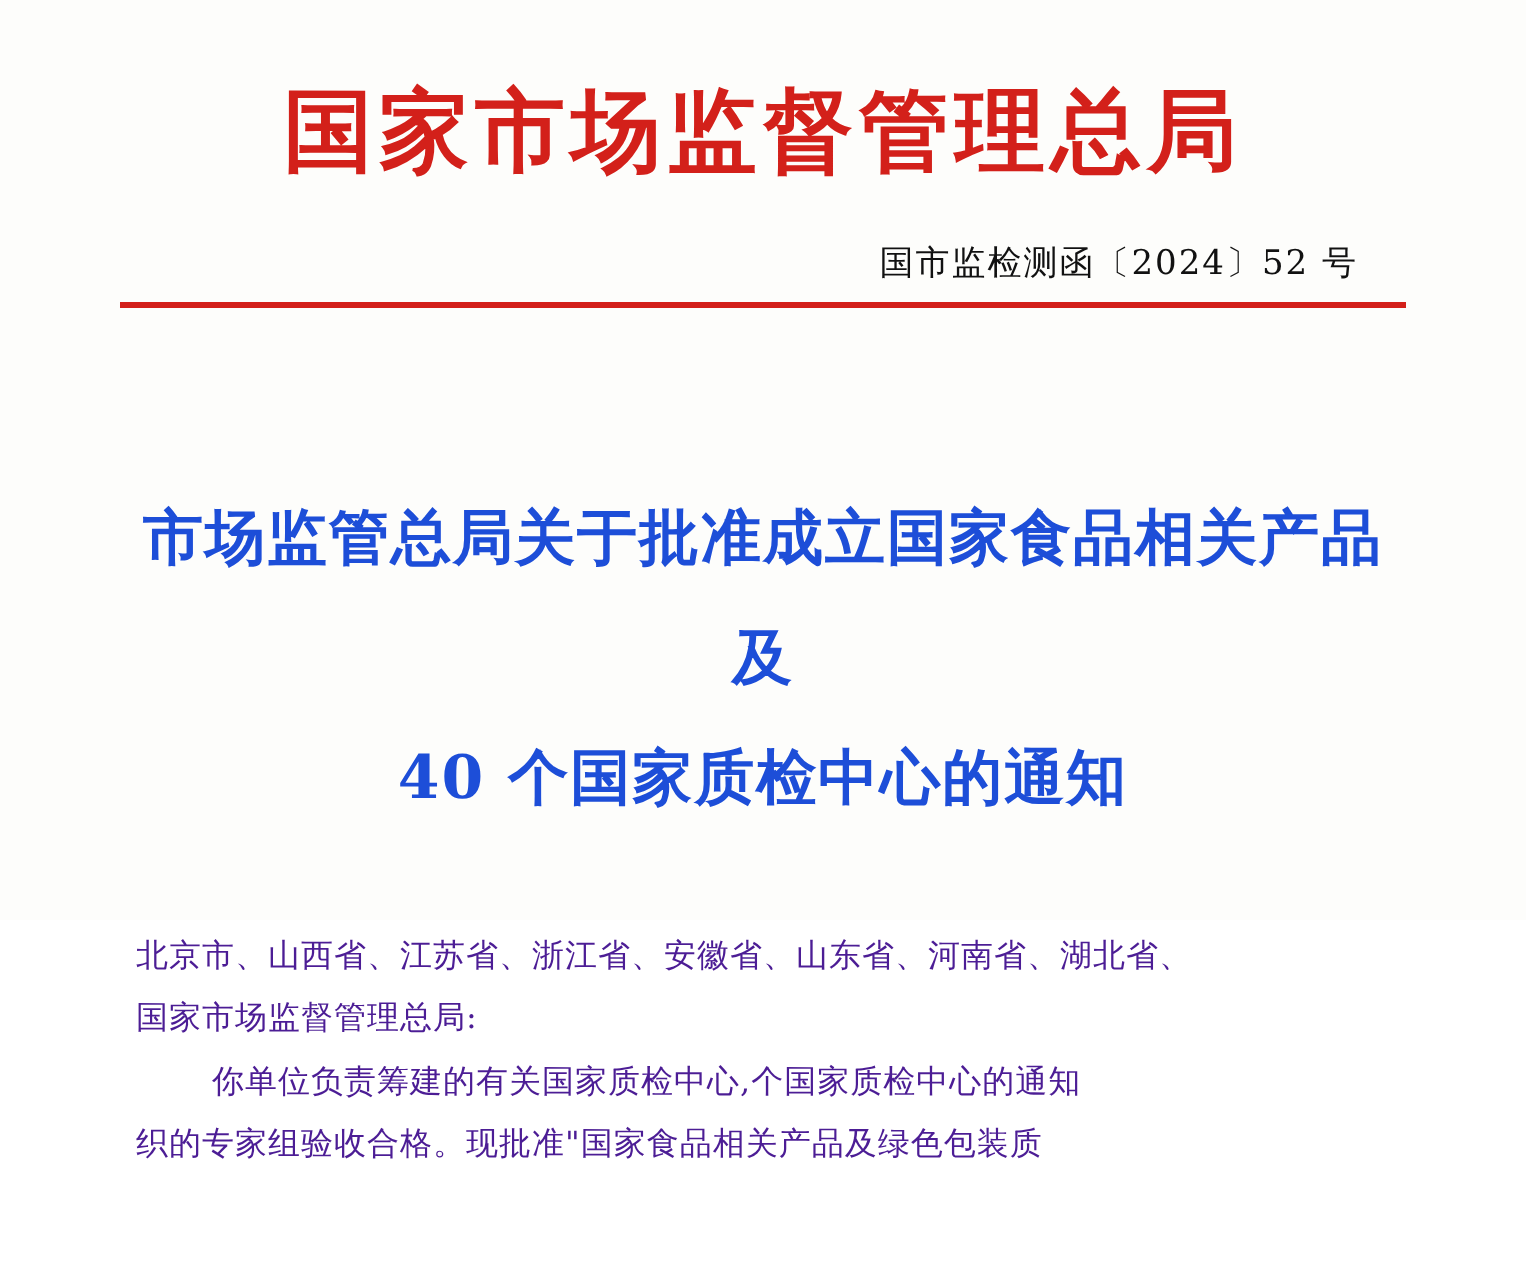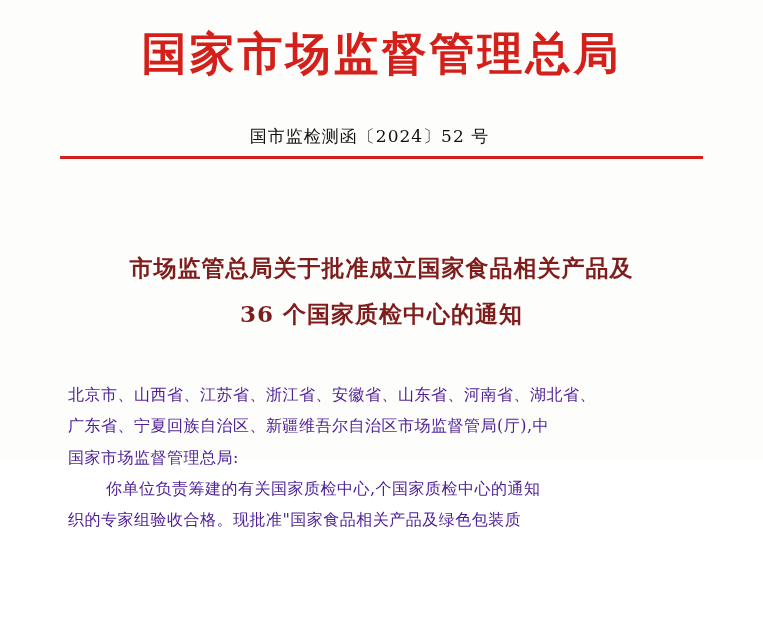--- a/index.html
+++ b/index.html
@@ -12,60 +12,60 @@
     background: #ffffff;
     font-family: "DejaVu Serif", "Liberation Serif", serif;
     overflow: hidden;
   }
   .page {
     position: relative;
     width: 763px;
     height: 460px;
     background: #fdfdfb;
     box-sizing: border-box;
-    padding: 0 60px;
+    padding: 12px 60px;
   }
   .masthead {
     text-align: center;
     padding-top: 26px;
   }
   .masthead-title {
     color: #d3201a;
     font-family: "DejaVu Serif", "Liberation Serif", serif;
     font-weight: 700;
     font-size: 45px;
     letter-spacing: 3px;
     line-height: 1.25;
     white-space: nowrap;
   }
   .doc-number-row {
-    margin-top: 43px;
-    text-align: center;
+    margin-top: 26px;
+    text-align: right;
     padding-right: 24px;
   }
   .doc-number {
     font-size: 17px;
     color: #111;
     letter-spacing: 1px;
     font-family: "DejaVu Serif", "Liberation Serif", serif;
   }
   .red-rule {
     margin-top: 8px;
     height: 3px;
     background: #d3201a;
     width: 100%;
   }
   .title-block {
     margin-top: 86px;
     text-align: center;
   }
   .title-line {
-    font-size: 23px;
+    font-size: 30px;
     font-weight: 700;
-    color: #7f1d1d;
+    color: #1d4ed8;
     line-height: 2.0;
     letter-spacing: 1px;
     font-family: "DejaVu Serif", "Liberation Serif", serif;
   }
   .body-block {
     margin-top: 42px;
     padding: 0 8px;
   }
   .body-line {
     font-size: 16px;
@@ -89,27 +89,26 @@
   </div>
 
   <div class="doc-number-row">
     <span class="doc-number">国市监检测函〔2024〕52 号</span>
   </div>
 
   <div class="red-rule"></div>
 
   <div class="title-block">
     <div class="title-line">市场监管总局关于批准成立国家食品相关产品及</div>
-    <div class="title-line">36 个国家质检中心的通知</div>
+    <div class="title-line">40 个国家质检中心的通知</div>
   </div>
 
   <div class="body-block">
     <div class="body-paragraph">
       <div class="body-line">北京市、山西省、江苏省、浙江省、安徽省、山东省、河南省、湖北省、</div>
-      <div class="body-line">广东省、宁夏回族自治区、新疆维吾尔自治区市场监督管局(厅),中</div>
       <div class="body-line">国家市场监督管理总局:</div>
     </div>
     <div class="body-paragraph">
       <div class="body-line indent">你单位负责筹建的有关国家质检中心,个国家质检中心的通知</div>
       <div class="body-line">织的专家组验收合格。现批准"国家食品相关产品及绿色包装质</div>
     </div>
   </div>
 
 </div>
 

